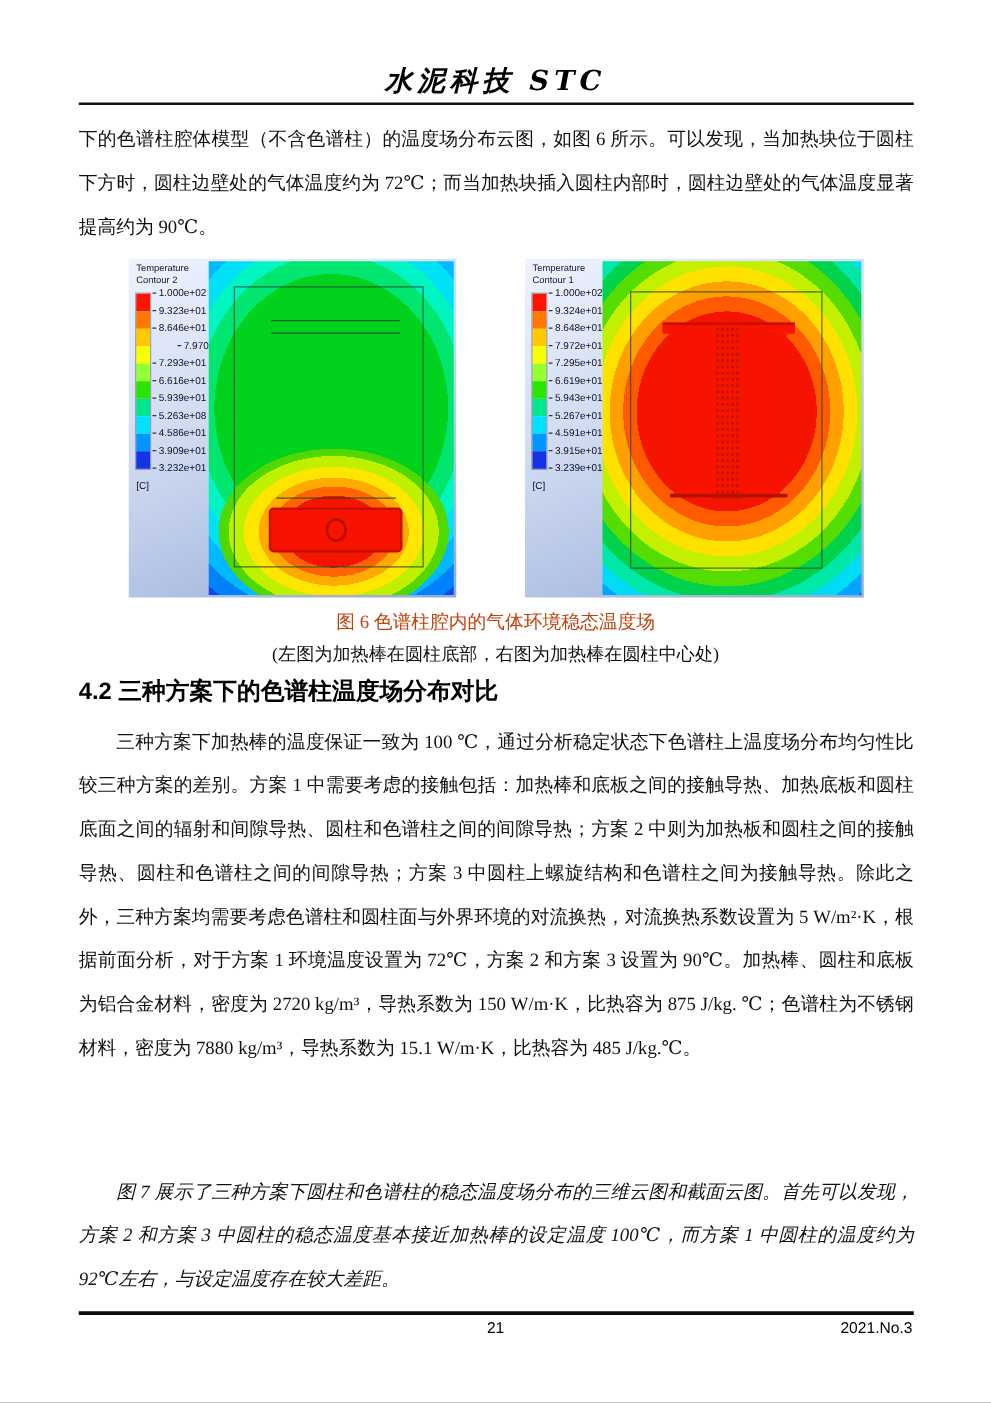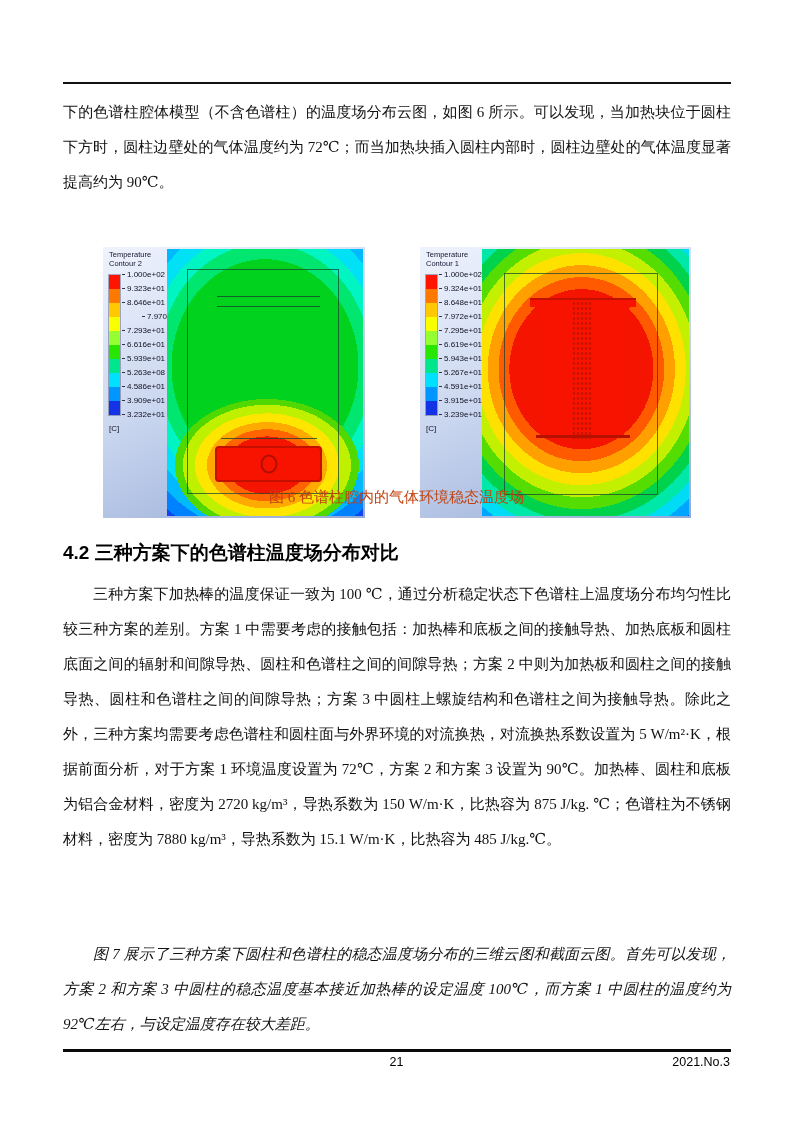--- a/index.html
+++ b/index.html
@@ -21,21 +21,20 @@
     font-size:15px; line-height:35px; text-align:justify; color:#111;
   }
   .p1 { top:95px; }
   .p2 { top:577px; }
   .p3 { top:937px;font-style:italic; }
   .indent { text-indent:2em; }
   
   .cfd-figure {
     position:absolute; top:207px; height:271px;
     background:linear-gradient(155deg,#eef3fd 0%,#ccd8f0 45%,#93a9d6 100%);
-    margin-top:40px;
   }
   .fig-left  { left:103px; width:262px; }
   .fig-right { left:420px; width:271px; }
   .legend { position:absolute; left:0; top:0; width:62px; height:100%; padding:4px 0 0 6px; box-sizing:border-box; }
   .legend-title { font-family:"Liberation Sans","DejaVu Sans",sans-serif; font-size:7.5px; line-height:8.5px; color:#15152e; }
   .colorbar-wrap { position:relative; margin-top:3px; height:150px; }
   .colorbar { position:absolute; left:0; top:4px; width:11px; height:140px; outline:1px solid rgba(40,40,80,.35); }
   .colorbar .band { height:14px; }
   .legend-values { position:absolute; left:13px; top:0; width:46px; }
   .legend-values .val {
@@ -102,20 +101,21 @@
   
   .footer-rule { position:absolute; top:1049px; left:63px; width:668px; height:2.5px; background:#0a0a0a; }
   .footer-page  { position:absolute; top:1055px; left:0; width:100%; text-align:center; font-size:12.5px; font-family:"Liberation Sans","DejaVu Sans",sans-serif; }
   .footer-issue { position:absolute; top:1055px; right:63px; font-size:12.5px; font-family:"Liberation Sans","DejaVu Sans",sans-serif; }
 </style>
 </head>
 <body>
 
 <div class="page">
 
+  <div class="header-title">水泥科技 STC</div>
   <div class="header-rule"></div>
 
   <p class="body-text p1">下的色谱柱腔体模型（不含色谱柱）的温度场分布云图，如图 6 所示。可以发现，当加热块位于圆柱下方时，圆柱边壁处的气体温度约为 72℃；而当加热块插入圆柱内部时，圆柱边壁处的气体温度显著提高约为 90℃。</p>
 
   <div class="cfd-figure fig-left">
     <div class="legend">
       <div class="legend-title">
         <div>Temperature</div>
         <div>Contour 2</div>
       </div>
@@ -197,20 +197,21 @@
     <div class="plot plot-right">
       <div class="domain-outline"></div>
       <div class="cup-flange"></div>
       <div class="cup-body"></div>
       <div class="cup-bottom"></div>
       <div class="cup-speckle"></div>
     </div>
   </div>
 
   <div class="fig-caption">图 6 色谱柱腔内的气体环境稳态温度场</div>
+  <div class="fig-subcaption">(左图为加热棒在圆柱底部，右图为加热棒在圆柱中心处)</div>
 
   <h2 class="section-heading">4.2 三种方案下的色谱柱温度场分布对比</h2>
 
   <p class="body-text p2 indent">三种方案下加热棒的温度保证一致为 100 ℃，通过分析稳定状态下色谱柱上温度场分布均匀性比较三种方案的差别。方案 1 中需要考虑的接触包括：加热棒和底板之间的接触导热、加热底板和圆柱底面之间的辐射和间隙导热、圆柱和色谱柱之间的间隙导热；方案 2 中则为加热板和圆柱之间的接触导热、圆柱和色谱柱之间的间隙导热；方案 3 中圆柱上螺旋结构和色谱柱之间为接触导热。除此之外，三种方案均需要考虑色谱柱和圆柱面与外界环境的对流换热，对流换热系数设置为 5 W/m²·K，根据前面分析，对于方案 1 环境温度设置为 72℃，方案 2 和方案 3 设置为 90℃。加热棒、圆柱和底板为铝合金材料，密度为 2720 kg/m³，导热系数为 150 W/m·K，比热容为 875 J/kg. ℃；色谱柱为不锈钢材料，密度为 7880 kg/m³，导热系数为 15.1 W/m·K，比热容为 485 J/kg.℃。</p>
   <p class="body-text p3 indent">图 7 展示了三种方案下圆柱和色谱柱的稳态温度场分布的三维云图和截面云图。首先可以发现，方案 2 和方案 3 中圆柱的稳态温度基本接近加热棒的设定温度 100℃，而方案 1 中圆柱的温度约为 92℃左右，与设定温度存在较大差距。</p>
 
   <div class="footer-rule"></div>
   <div class="footer-page">21</div>
   <div class="footer-issue">2021.No.3</div>
 

